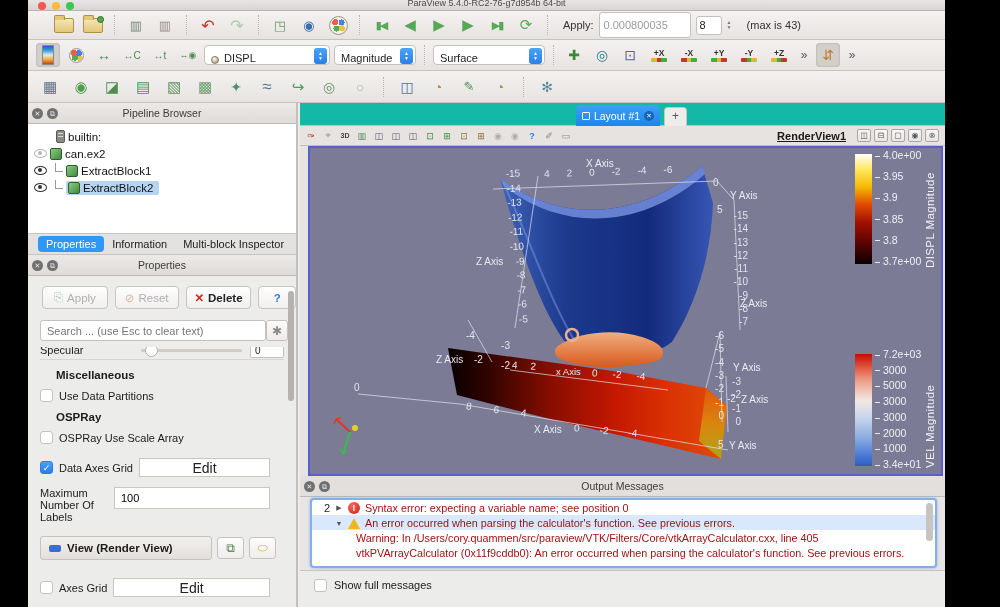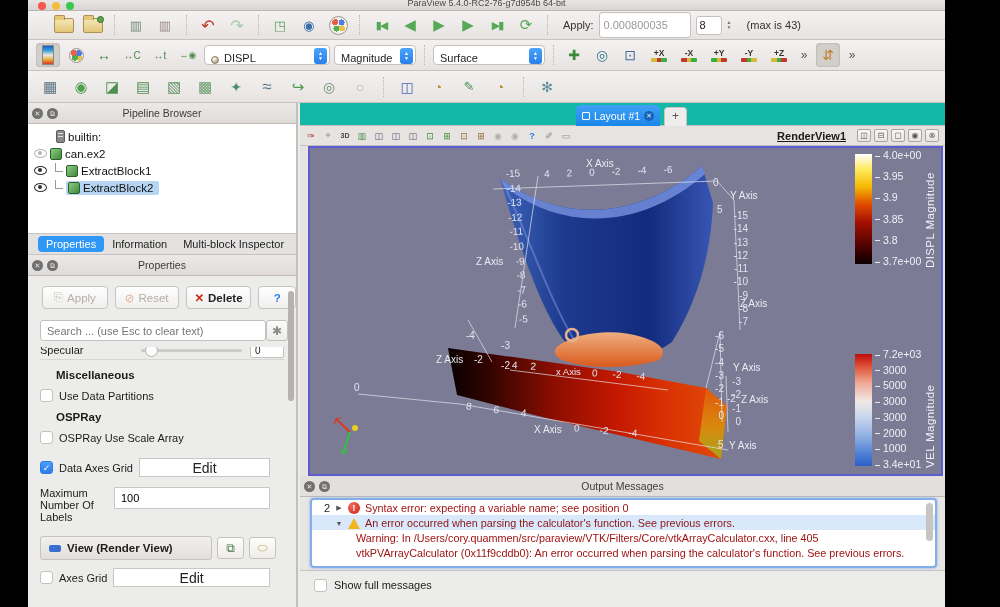--- a/index.html
+++ b/index.html
@@ -340,21 +340,21 @@
           <input class="value-field" value="100" style="">
         </div>
         <div class="view-hdr">
           <div class="view-hdr-box">
             <span class="dashicon"></span>
             <span>View (Render View)</span>
           </div>
           <span class="sq-btn" style="color:#4a7a4a">⧉</span>
           <span class="sq-btn" style="color:#c8a85a">⬭</span>
         </div>
-        <div class="cbrow" style="margin-top:8px">
+        <div class="cbrow" style="margin-top:18px">
           <span class="cb"></span>
           <span class="lbl">Axes Grid</span>
           <span class="edit-field">Edit</span>
         </div>
 
       </div>
       <div class="vscroll"></div>
     </div>
 
     <div class="right-area">

